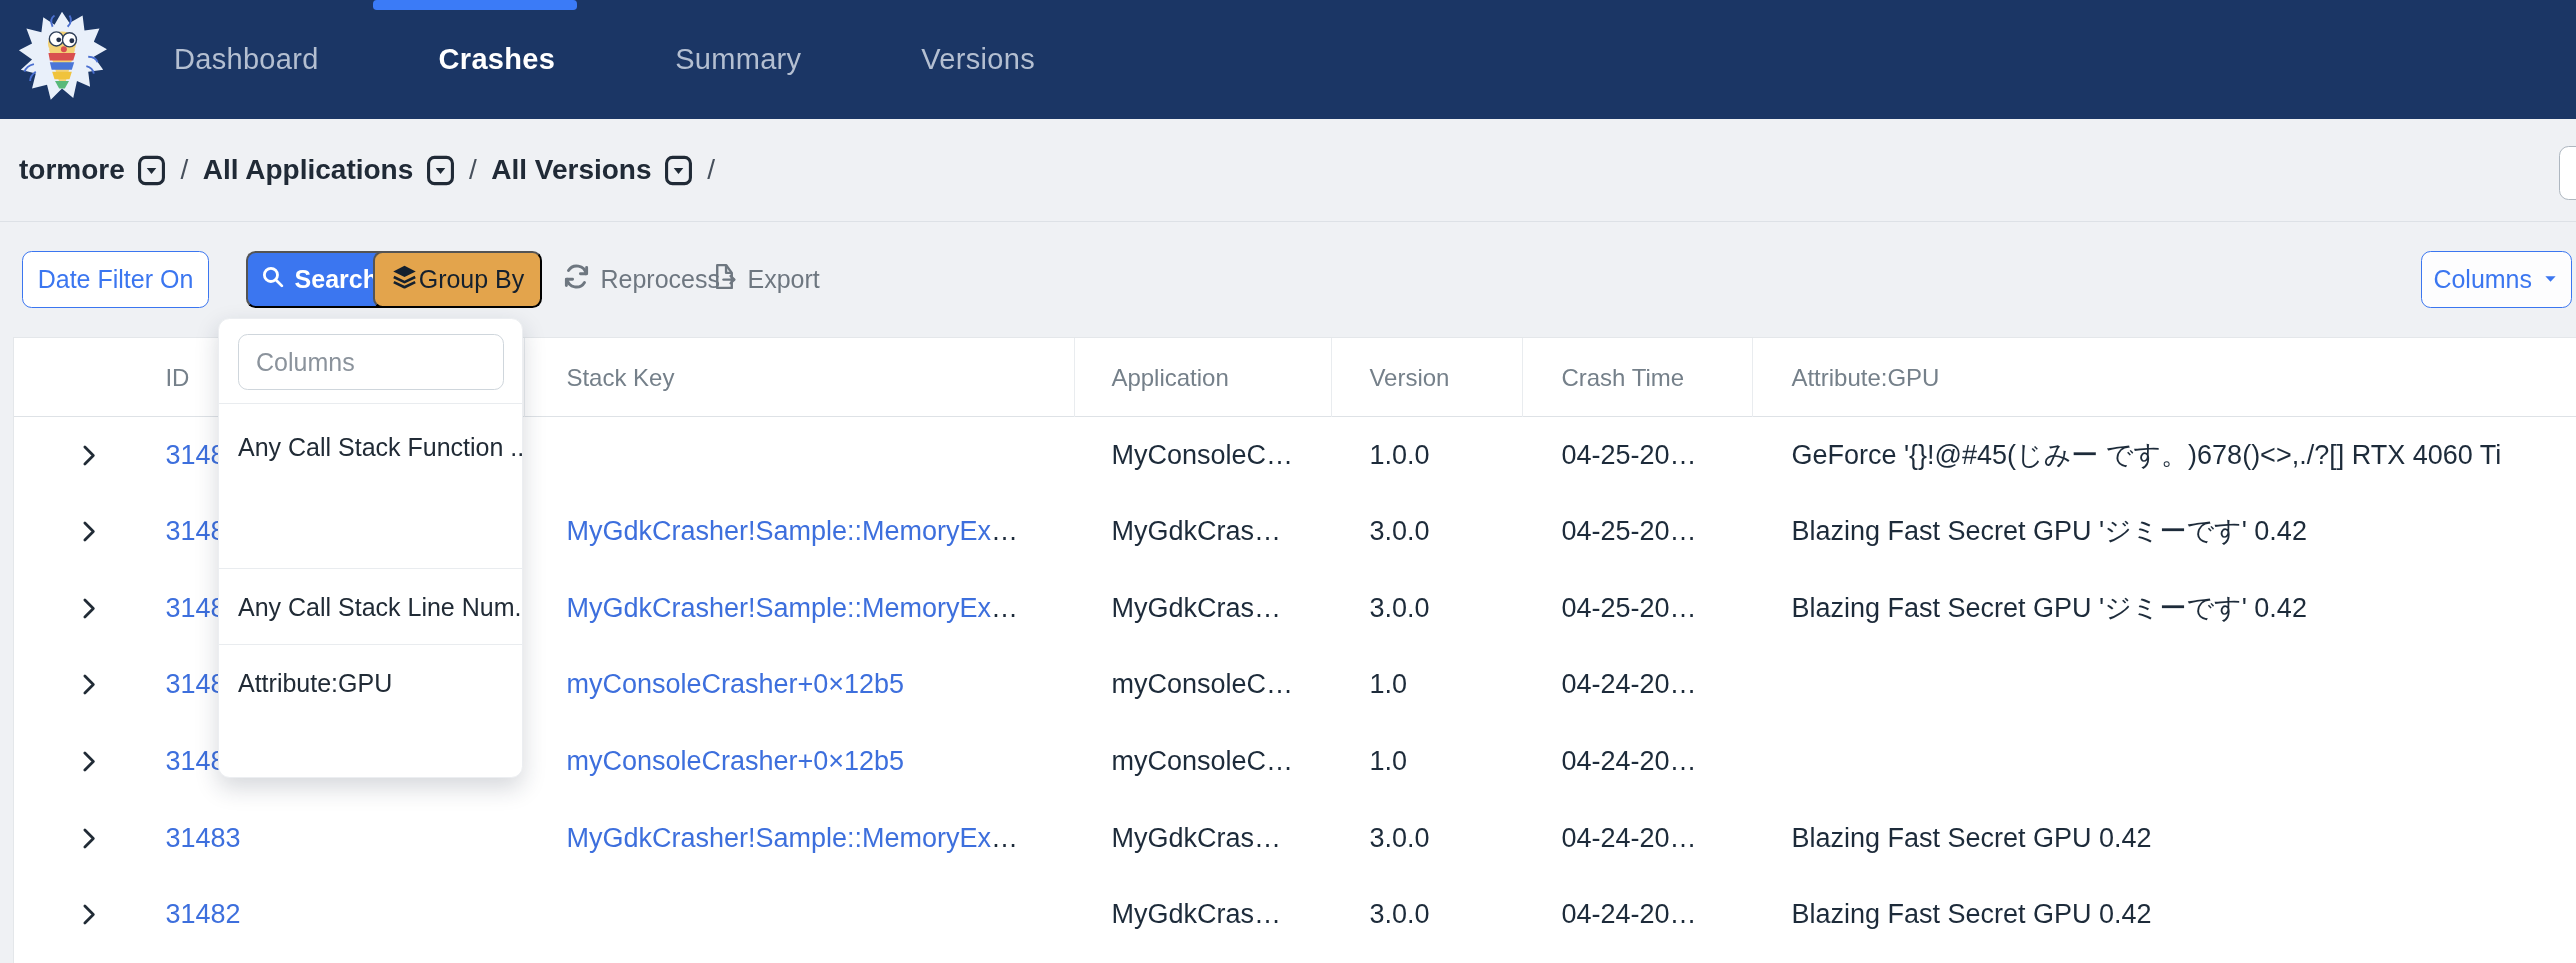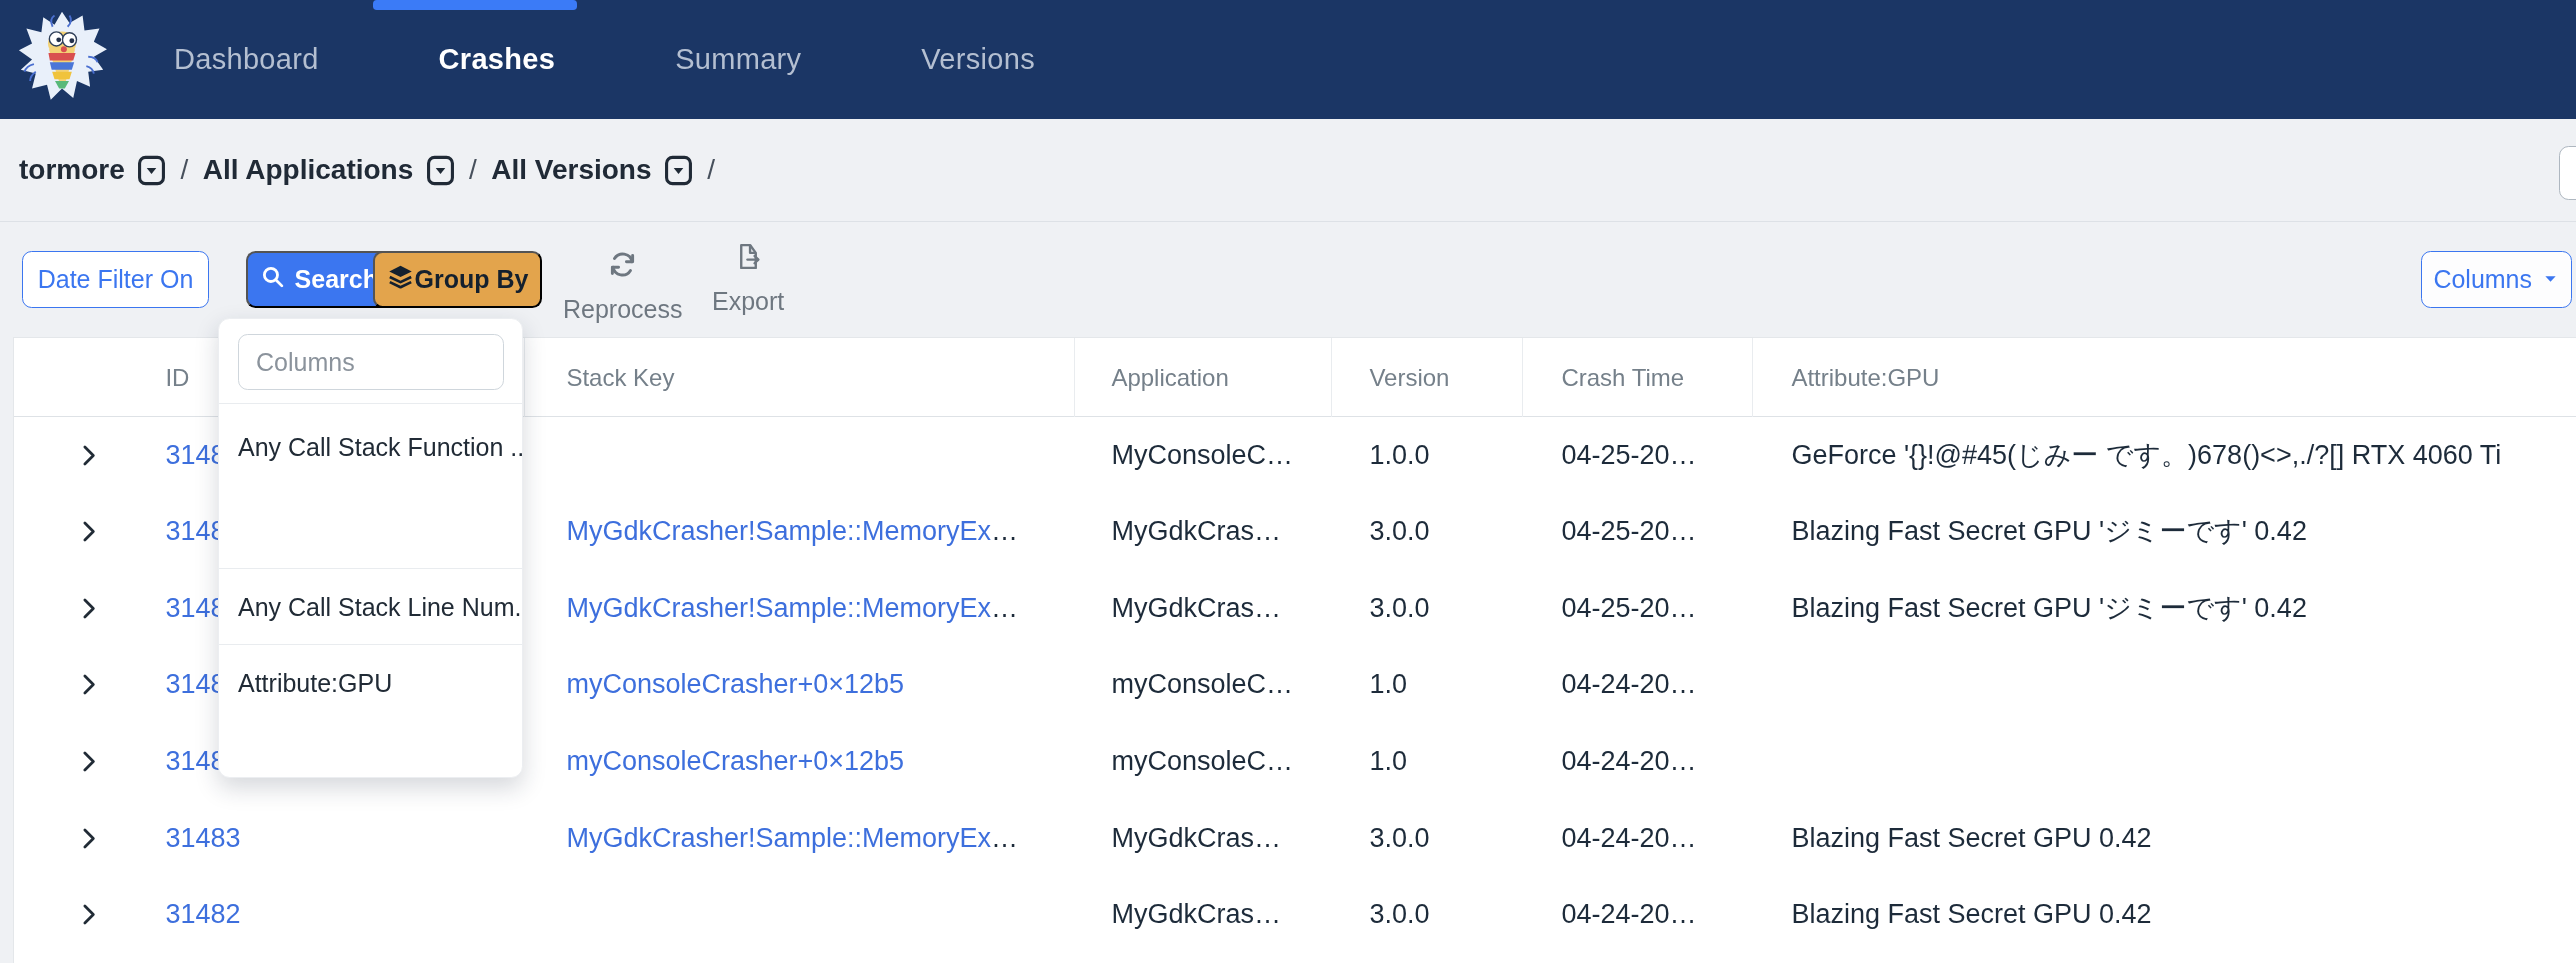--- a/index.html
+++ b/index.html
@@ -27,24 +27,24 @@
   .crumb-sep { margin:0 14.4px; font-weight:400; color:#47505c; }
   .crumb-icon { display:inline-flex; }
   .cut-button { position:absolute; left:2559px; top:146px; width:57px; height:54px;
     background:#ffffff; border:1.9px solid #aeb7c0; border-radius:9.6px; cursor:pointer; }
 
   
   .btn { position:absolute; top:251px; height:57px; border-radius:9.6px; font-size:25px;
     display:flex; align-items:center; justify-content:center; cursor:pointer; }
   .btn-datefilter { left:22px; width:187px; background:#fff; border:1.9px solid #3b76f0; color:#3b76f0; }
   .btn-search { left:218px; width:146px; background:#3b76f0; color:#fff; gap:9.6px; font-weight:700;margin-left:28px; }
-  .btn-groupby { left:373px; width:169px; background:#e3a44c; color:#14202e; gap:1px; font-weight:700; }
+  .btn-groupby { left:373px; width:169px; background:#e3a44c; color:#14202e; gap:1px; font-weight:400; }
   .btn-columns { left:2421px; width:151px; background:#fdfdfe; border:1.9px solid #3b76f0; color:#3b76f0; gap:8.6px; }
   .tool-action { position:absolute; top:251px; height:57px; display:flex; align-items:center; gap:10.5px;
-    color:#6e7780; font-size:25px; cursor:pointer;flex-direction:column; }
+    color:#6e7780; font-size:25px; cursor:pointer; }
   .act-reprocess { left:563px; }
   .act-export { left:712px;justify-content:center; }
 
   
   .table-panel { position:absolute; left:13.4px; top:337px; right:0; bottom:0;
     background:#ffffff; border-left:1.9px solid #e4e7ea; border-top:1.9px solid #e4e7ea; }
   .thead { position:absolute; top:0; left:0; right:0; height:79px; border-bottom:1.9px solid #dee2e6; }
   .th { position:absolute; top:0; line-height:79px; font-size:24px; color:#75808a; white-space:nowrap; }
   .hdiv { position:absolute; top:0; height:79px; width:1px; background:#e9ecef; }
   .trow { position:absolute; left:0; right:0; height:77px; }

